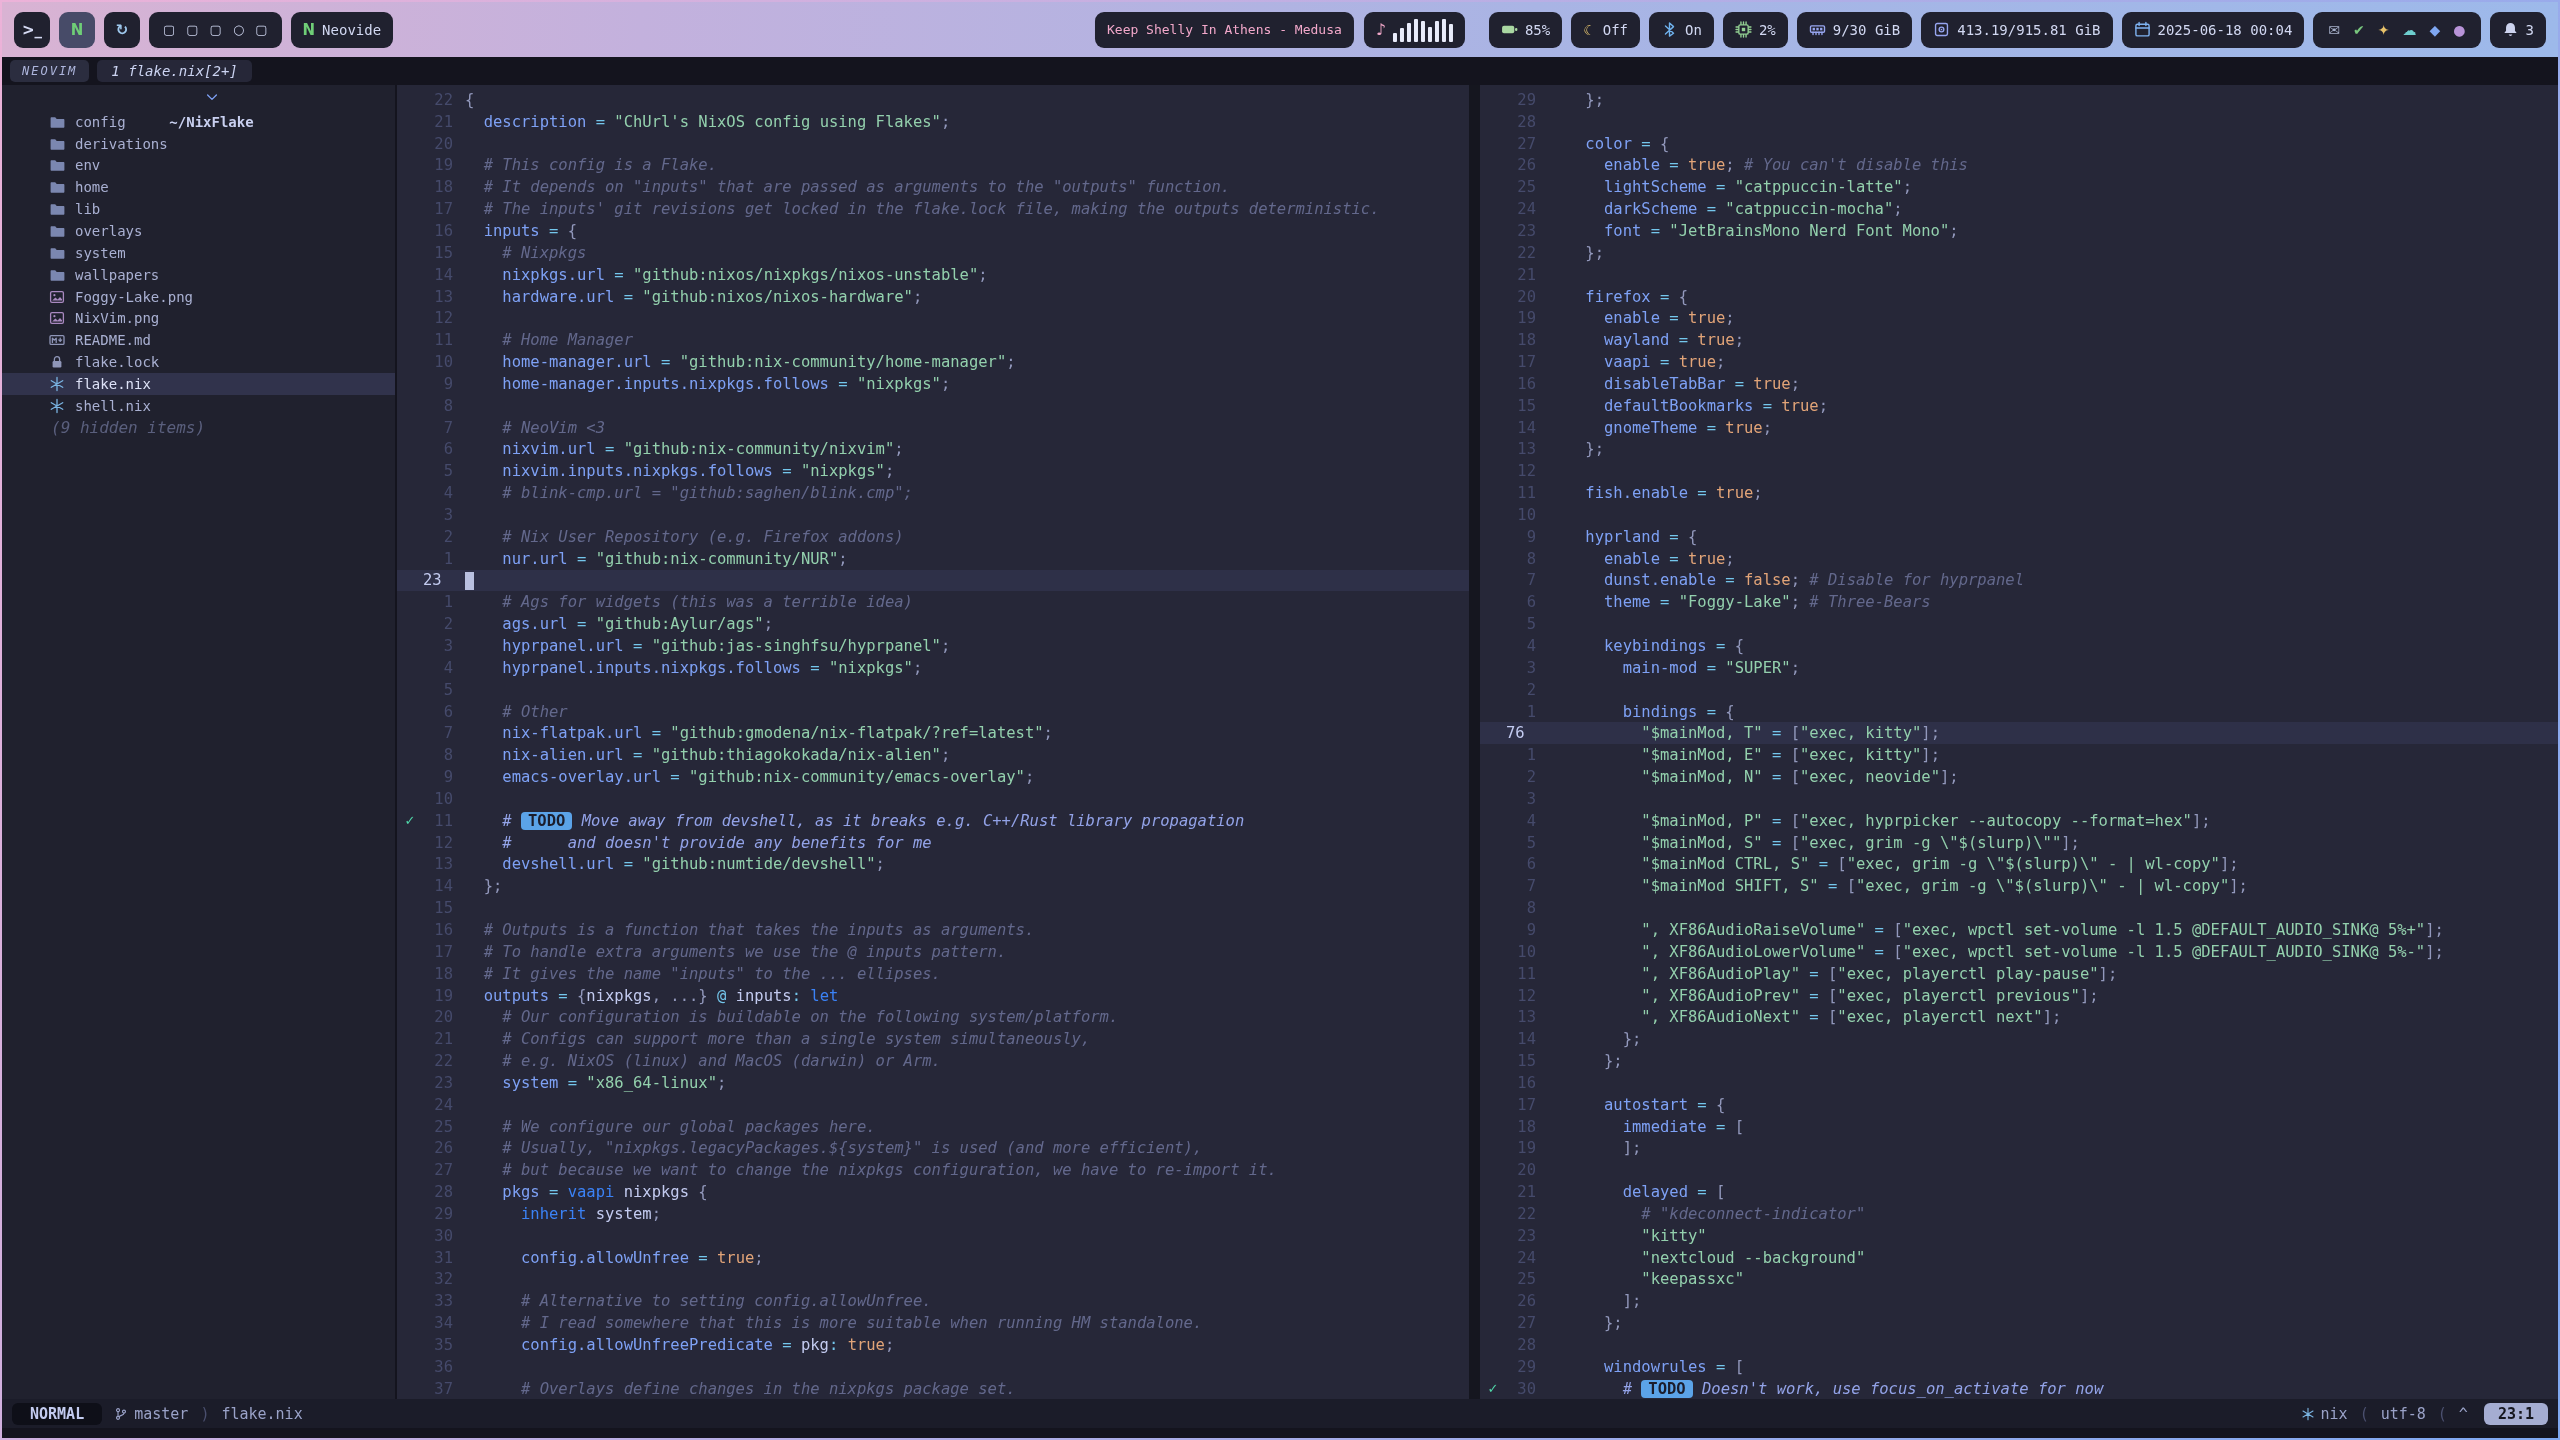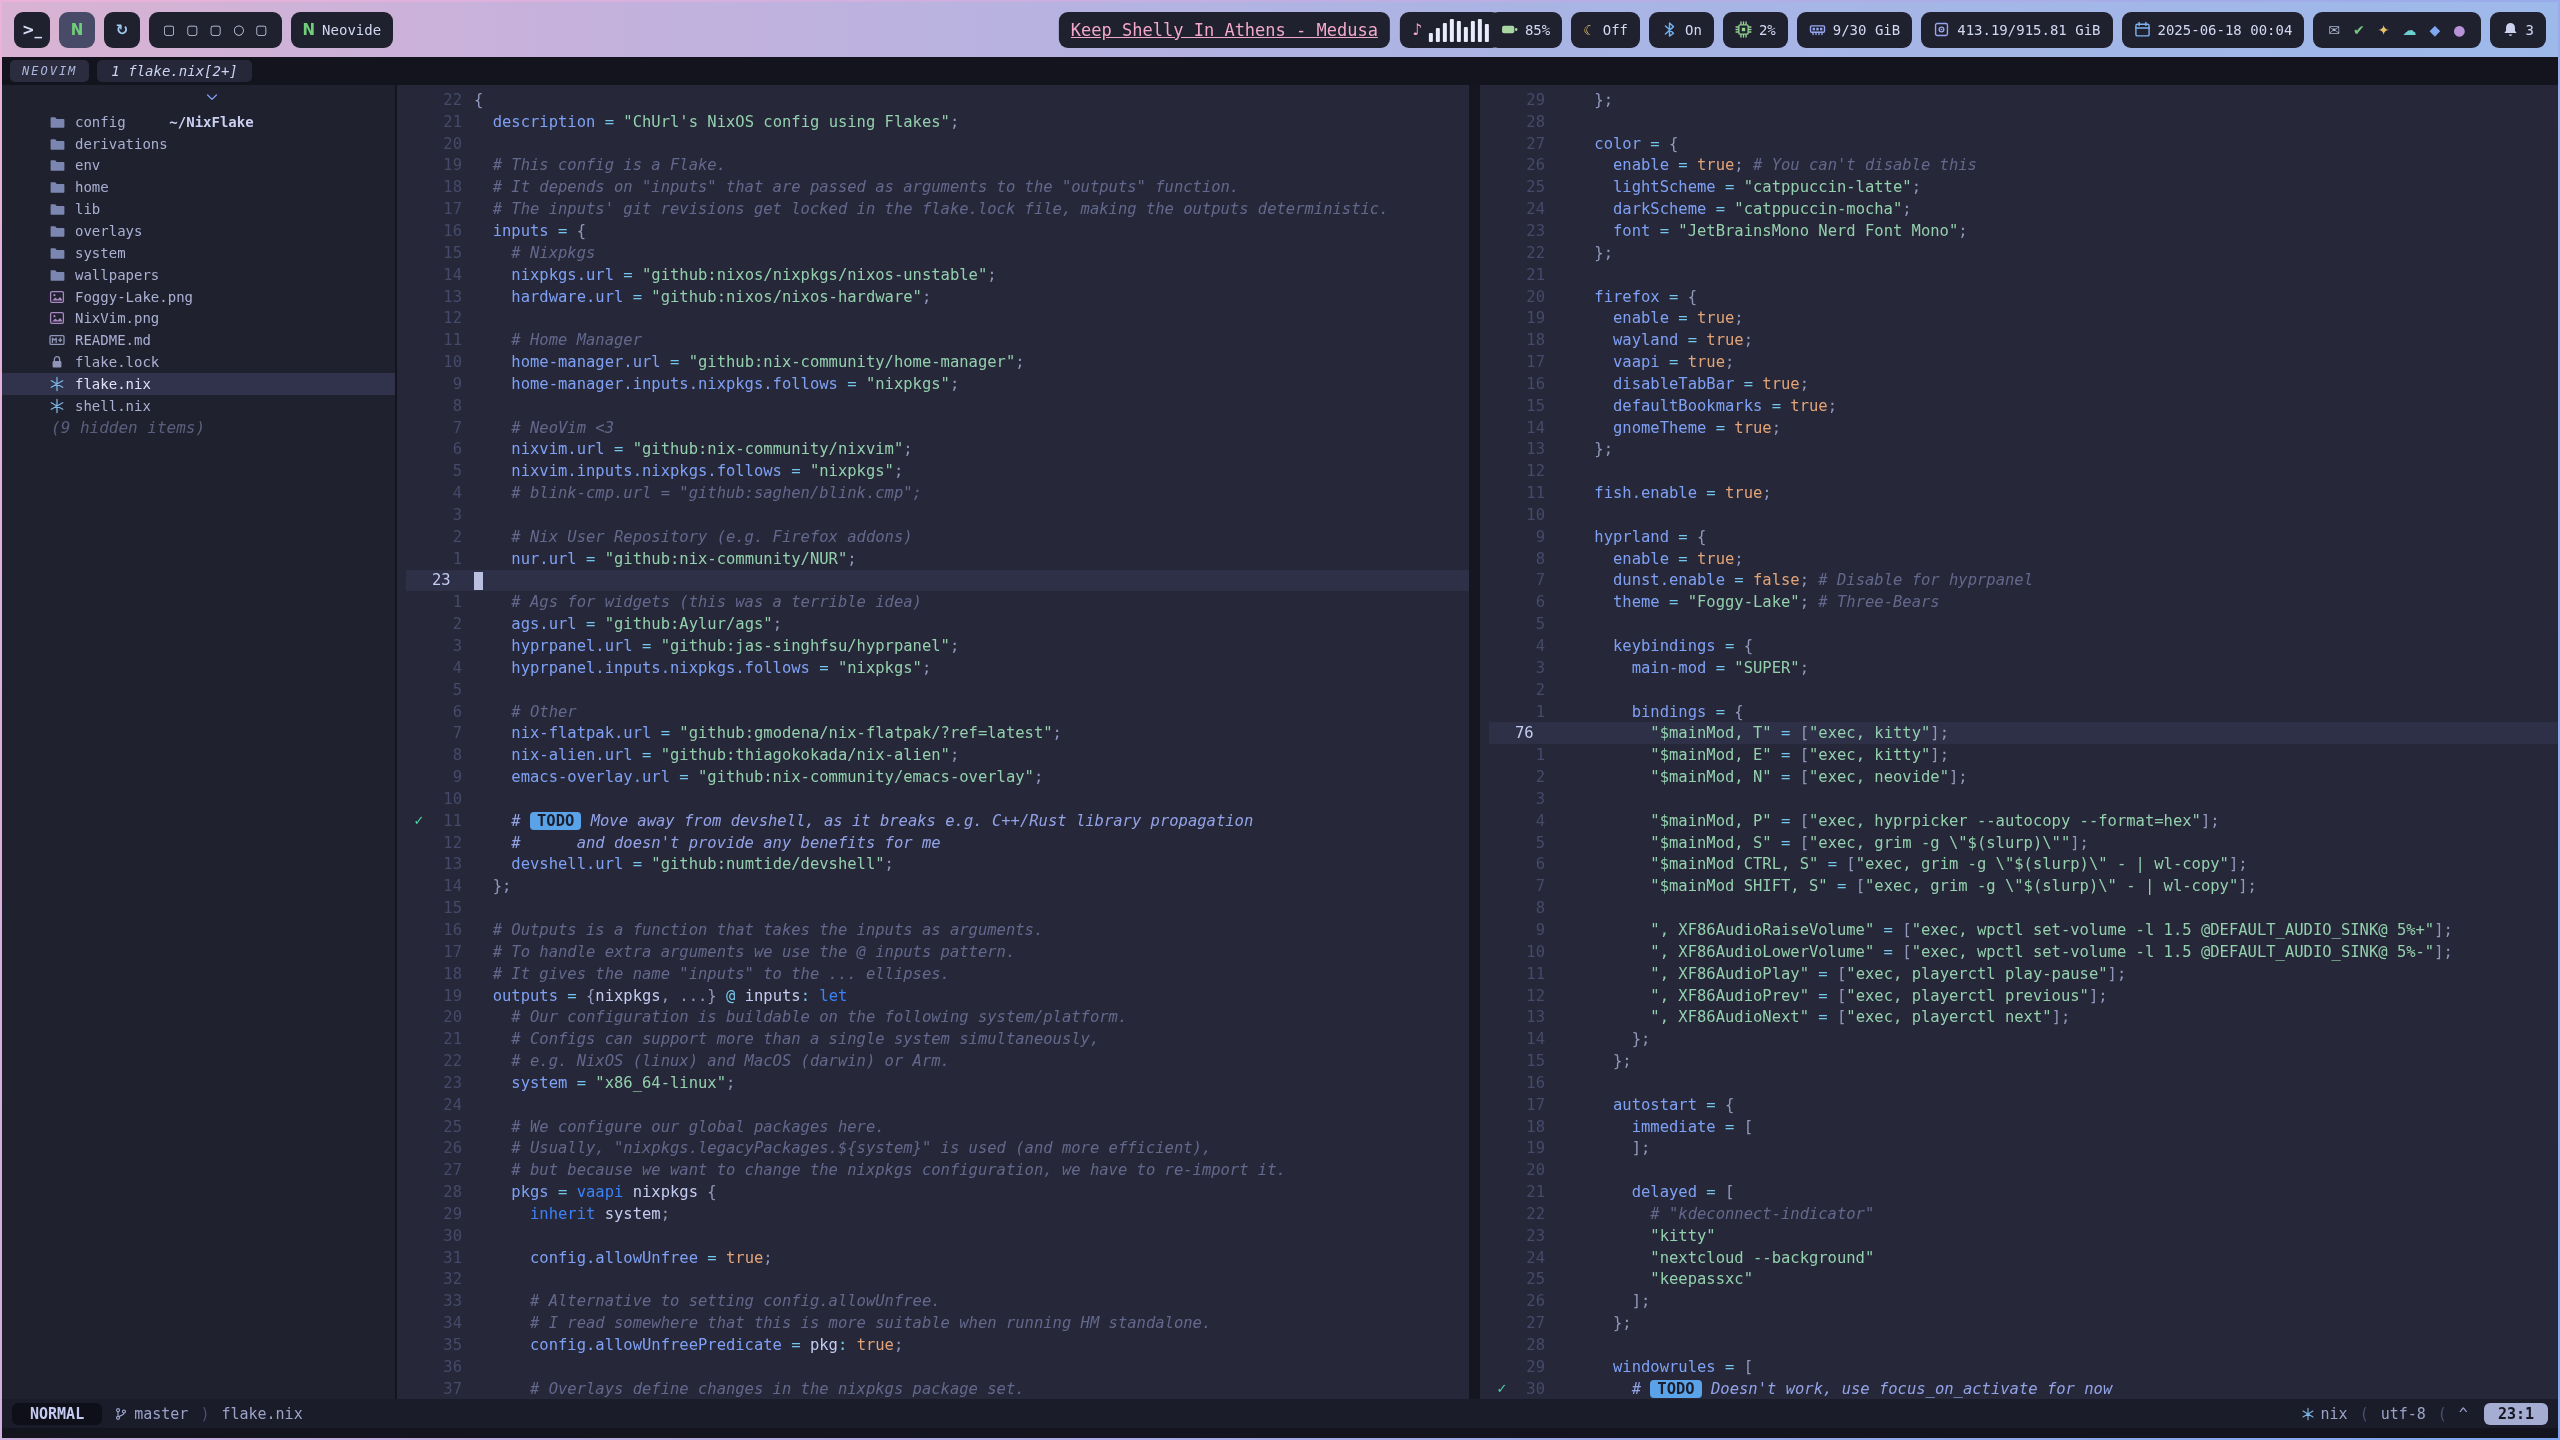--- a/index.html
+++ b/index.html
@@ -14,21 +14,21 @@
 .grp,.tb-left,.tb-right{display:flex;align-items:center;gap:9px;}
 .tb-right{margin-left:auto;}
 .tb-center{position:absolute;left:50%;top:50%;transform:translate(-50%,-50%);display:flex;gap:10px;align-items:center;}
 .chip{background:#20212f;border-radius:9px;height:36px;display:flex;align-items:center;gap:7px;padding:0 12px;white-space:nowrap;}
 .chip.square{width:36px;justify-content:center;padding:0;}
 .chip.active{background:#474b68;}
 .glyph{font-family:"DejaVu Sans",sans-serif;}
 .wsg{font-weight:bold;font-size:15px;}
 .dot{font-size:13px;color:#cdd4ee;margin:0 2px;}
 .nv{color:#6fce77;font-weight:bold;font-size:15px;}
-.mediatxt{color:#f2a8ca;font-size:17px;text-decoration:underline;}
+.mediatxt{color:#f2a8ca;font-size:13px;}
 .note{color:#f2a8ca;font-size:16px;}
 .bars{display:flex;align-items:flex-end;gap:3px;height:24px;}
 .bars i{display:block;width:4px;background:#e9ecfb;border-radius:1px;}
 .i{width:17px;height:17px;display:block;}
 .iwrap{display:flex;align-items:center;}
 .trayg{font-size:14px;margin:0 3px;}
 .bellc{color:#cdd3ee;}
 
 .tabline{flex:0 0 28px;background:#14141e;display:flex;align-items:center;gap:8px;padding-left:8px;font-style:italic;}
 .nvlogo{background:#2b2d3f;color:#aeb6dd;font-size:12px;letter-spacing:2px;height:22px;display:flex;align-items:center;padding:0 12px;border-radius:5px;}
@@ -39,21 +39,21 @@
 .trow{height:21.85px;display:flex;align-items:center;gap:9px;padding-left:46px;}
 .trow.root{padding-left:26px;flex-direction:column;}
 .trow.root .tlabel{color:#c9d0f0;font-weight:bold;}
 .trow.selected{background:#31334c;}
 .trow.selected .tlabel{color:#dde2f7;}
 .trow.note{padding-left:49px;font-style:italic;color:#5a5f7d;}
 .ticon{width:18px;display:flex;justify-content:center;}
 .ticon .i{width:16px;height:16px;}
 .ic-folder{color:#7b87b0}.ic-image{color:#a989c0}.ic-markdown{color:#8f96b8}
 .ic-lock{color:#8f96b8}.ic-nix{color:#7ab4e2}.ic-chevron-down{color:#7ea1f5}
-.pane{position:relative;background:#262738;overflow:hidden;padding-top:4px;padding-left:9px;}
+.pane{position:relative;background:#262738;overflow:hidden;padding-top:4px;}
 .pane-left{flex:0 0 1072px;width:1072px;}
 .pane-right{flex:1;}
 .vsep{flex:0 0 11px;background:#15161f;}
 .crow{height:21.85px;display:flex;align-items:center;font-size:15.5px;}
 .crow.cur{background:#2e3048;}
 .sign{flex:0 0 26px;text-align:center;color:#4fd6a8;font-size:13px;font-family:"DejaVu Sans",sans-serif;}
 .lnum{flex:0 0 30px;text-align:right;color:#454a6b;margin-right:12px;}
 .crow.cur .lnum{text-align:left;color:#c3cbf0;}
 .code{flex:1;color:#c3cbf0;white-space:pre;overflow:hidden;}
 .cmt{color:#63688c;font-style:italic;}

